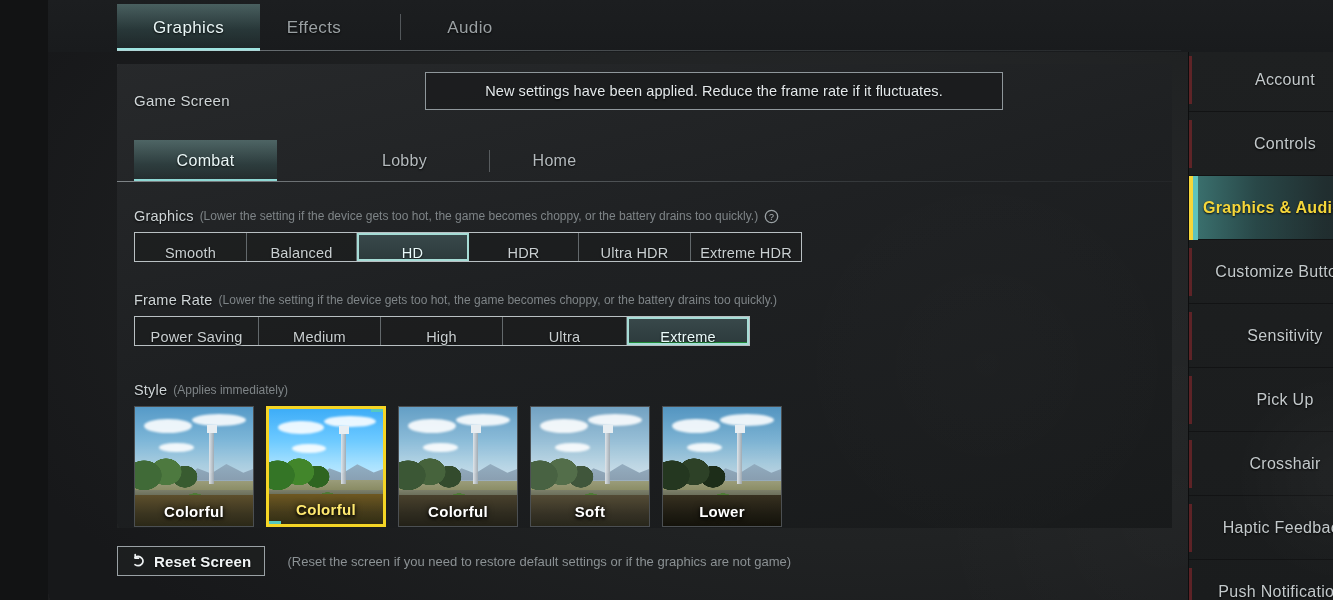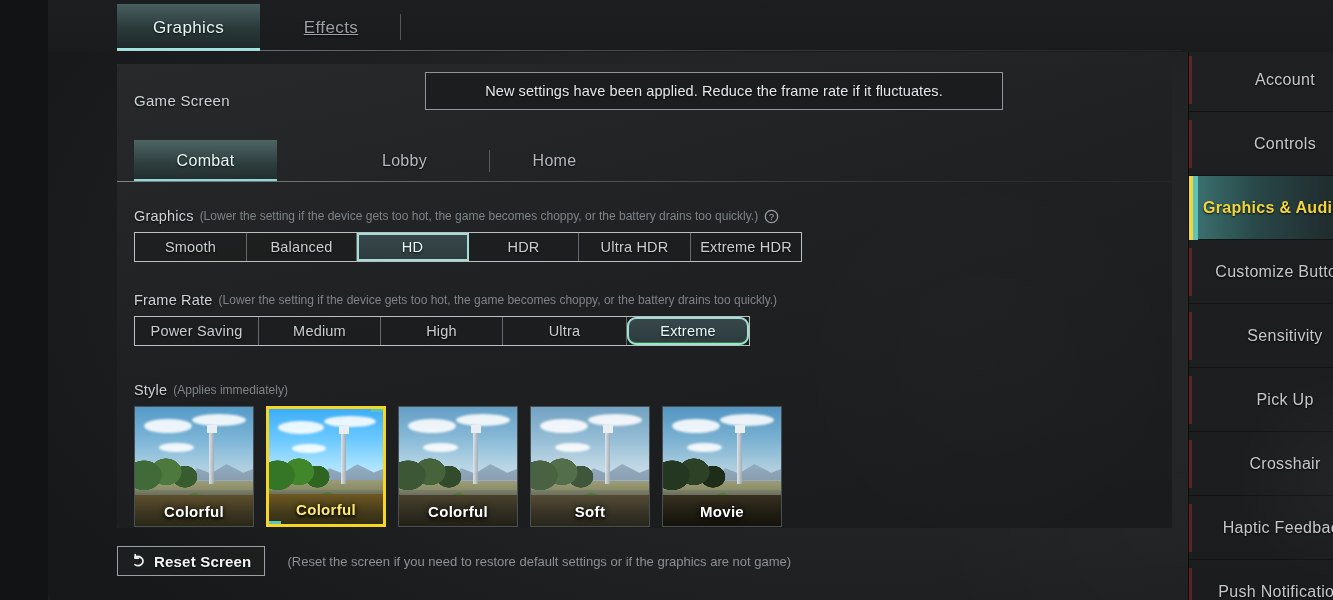--- a/index.html
+++ b/index.html
@@ -46,21 +46,21 @@
     font-size: 17px; letter-spacing: .4px;
     color: #9aa0a3;
     text-shadow: 0 1px 2px rgba(0,0,0,.85);
   }
   .tab.active {
     color: #e9f6f6;
     background: linear-gradient(180deg, rgba(118,160,158,.50) 0%, rgba(58,92,92,.42) 55%, rgba(38,62,62,.30) 100%);
     box-shadow: inset 0 -3px 0 0 #9fe4e0;
   }
   #tab-graphics { left: 69px;  width: 143px; }
-  #tab-effects  { left: 223px; width: 120px; text-decoration: underline; }
+  #tab-effects  { left: 206px; width: 120px; }
   #tab-audio    { left: 372px; width: 100px; }
   .tab-div {
     position: absolute; top: 14px; width: 1px; height: 26px;
     background: rgba(190,198,202,.35);
   }
   #tab-div-1 { left: 352px; }
 
   
   .settings-head {
     position: absolute; right: 0; top: 0; width: 193px; height: 48px;
@@ -201,21 +201,21 @@
 
   .seg {
     display: flex;
     border: 1px solid #b9c0c3;
     height: 30px;
     background: rgba(26,28,29,.6);
     width: max-content;
   }
   .seg-item {
     position: relative;
-    display: flex; align-items: center; justify-content: center;
+    display: flex; align-items: flex-end; justify-content: center;
     font-size: 14.5px; color: #c9cfd1;
     border-right: 1px solid #63696c;
     text-shadow: 0 1px 2px rgba(0,0,0,.85);
     letter-spacing: .2px;
     cursor: pointer;
   }
   .seg-item:last-child { border-right: none; }
   .seg-item.sel {
     color: #eafafa;
     background: linear-gradient(180deg, #39494b 0%, #2c3a3c 100%);
@@ -236,21 +236,21 @@
   #seg-graphics .seg-item:nth-child(4) { width: 110px; }
   #seg-graphics .seg-item:nth-child(5) { width: 112px; }
   #seg-graphics .seg-item:nth-child(6) { width: 110px; }
 
   
   #group-framerate { top: 227px; }
   #seg-framerate .seg-item:nth-child(1) { width: 124px; }
   #seg-framerate .seg-item:nth-child(2) { width: 122px; }
   #seg-framerate .seg-item:nth-child(3) { width: 122px; }
   #seg-framerate .seg-item:nth-child(4) { width: 124px; }
-  #seg-framerate .seg-item:nth-child(5) { width: 122px; border-radius: 9px; }
+  #seg-framerate .seg-item:nth-child(5) { width: 122px; }
 
   
   #group-style { top: 317px; }
   .style-row { display: flex; gap: 12px; margin-top: 6px; }
   .style-card {
     position: relative;
     width: 120px; height: 121px;
     border: 1px solid #4b4f52;
     overflow: hidden;
     cursor: pointer;
@@ -375,20 +375,23 @@
 
 <div id="app">
 
   <div class="topbar">
     <div class="tab active" id="tab-graphics">
       <span>Graphics</span>
     </div>
     <div class="tab-div" id="tab-div-1"></div>
     <div class="tab" id="tab-effects">
       <span>Effects</span>
+    </div>
+    <div class="tab" id="tab-audio">
+      <span>Audio</span>
     </div>
     <div class="topbar-line"></div>
   </div>
 
 
   <div class="sidebar">
     <div class="side-item">
       <span class="tick"></span>
       <span>Account</span>
     </div>
@@ -595,21 +598,21 @@
             <div class="cloud" style="left:20%;top:30%;width:30%;height:8%"></div>
             <div class="mtn"></div>
             <div class="ground-far"></div>
             <div class="tower"></div>
             <div class="tower-top"></div>
             <div class="trees"></div>
             <div class="road"></div>
             <div class="bush"></div>
             <div class="ground-near"></div>
           </div>
-          <div class="style-name">Movie</div>
+          <div class="style-name">Lower</div>
         </div>
 
       </div>
     </div>
 
   </div>
 
   <div class="reset-row">
     <div class="reset-btn">
       <span class="undo-icon">

